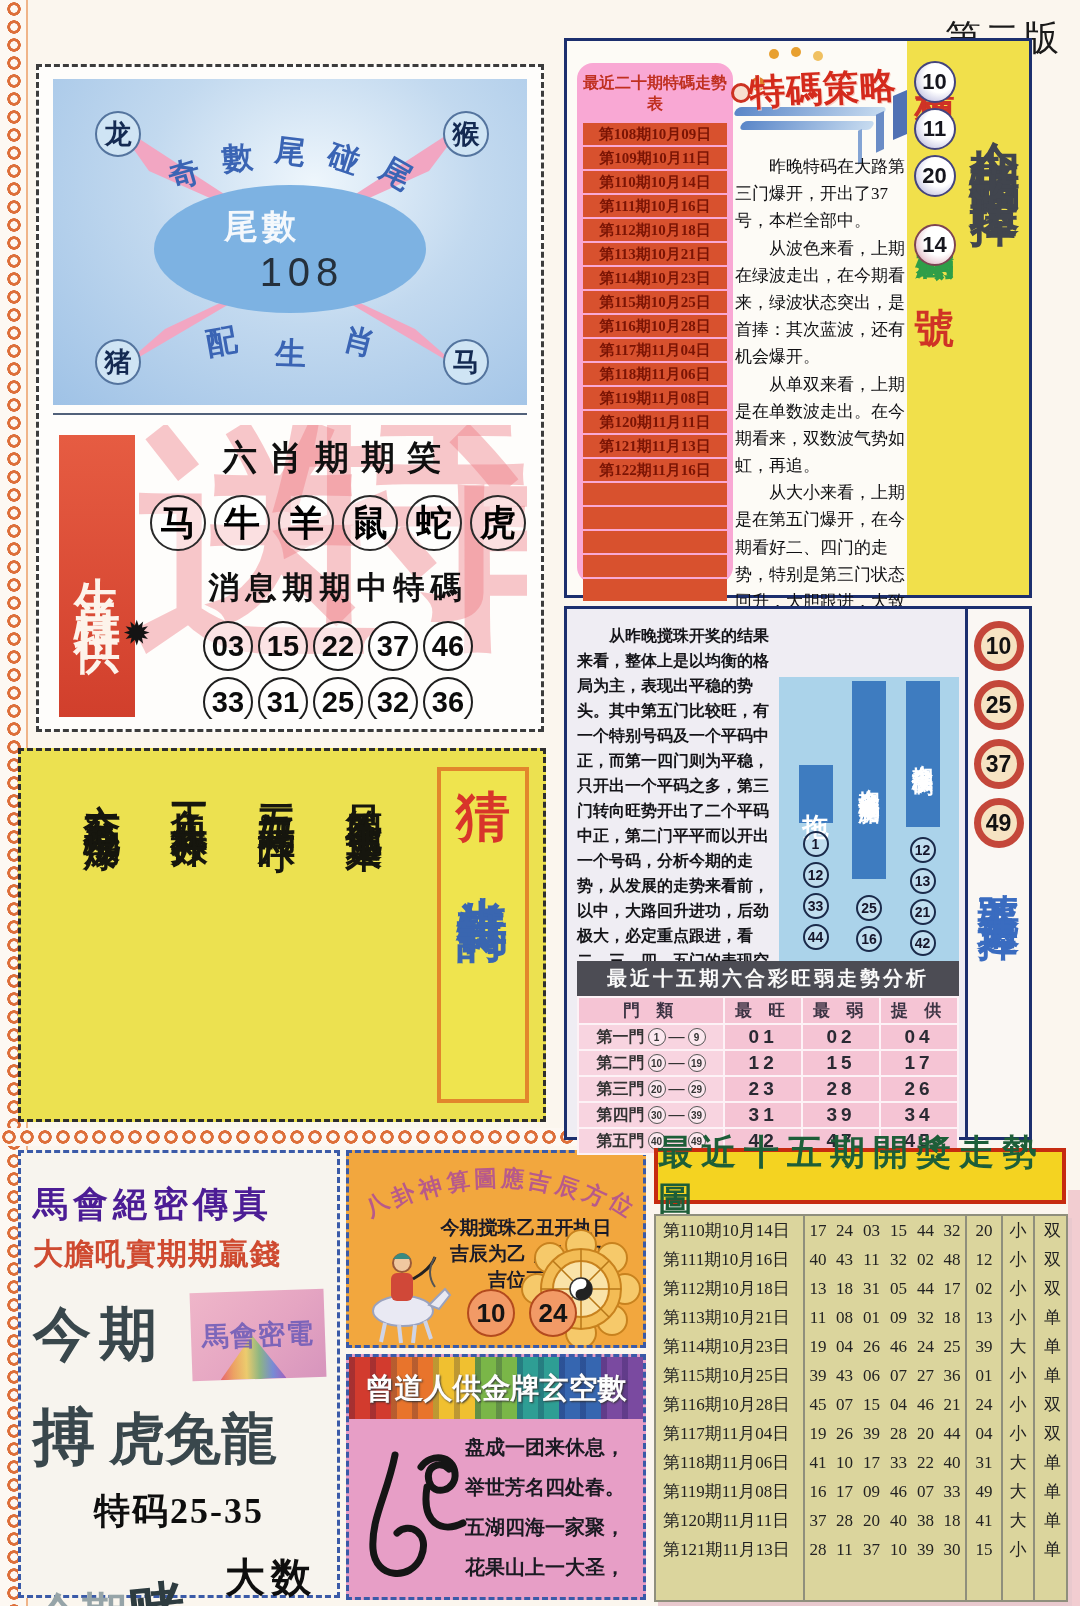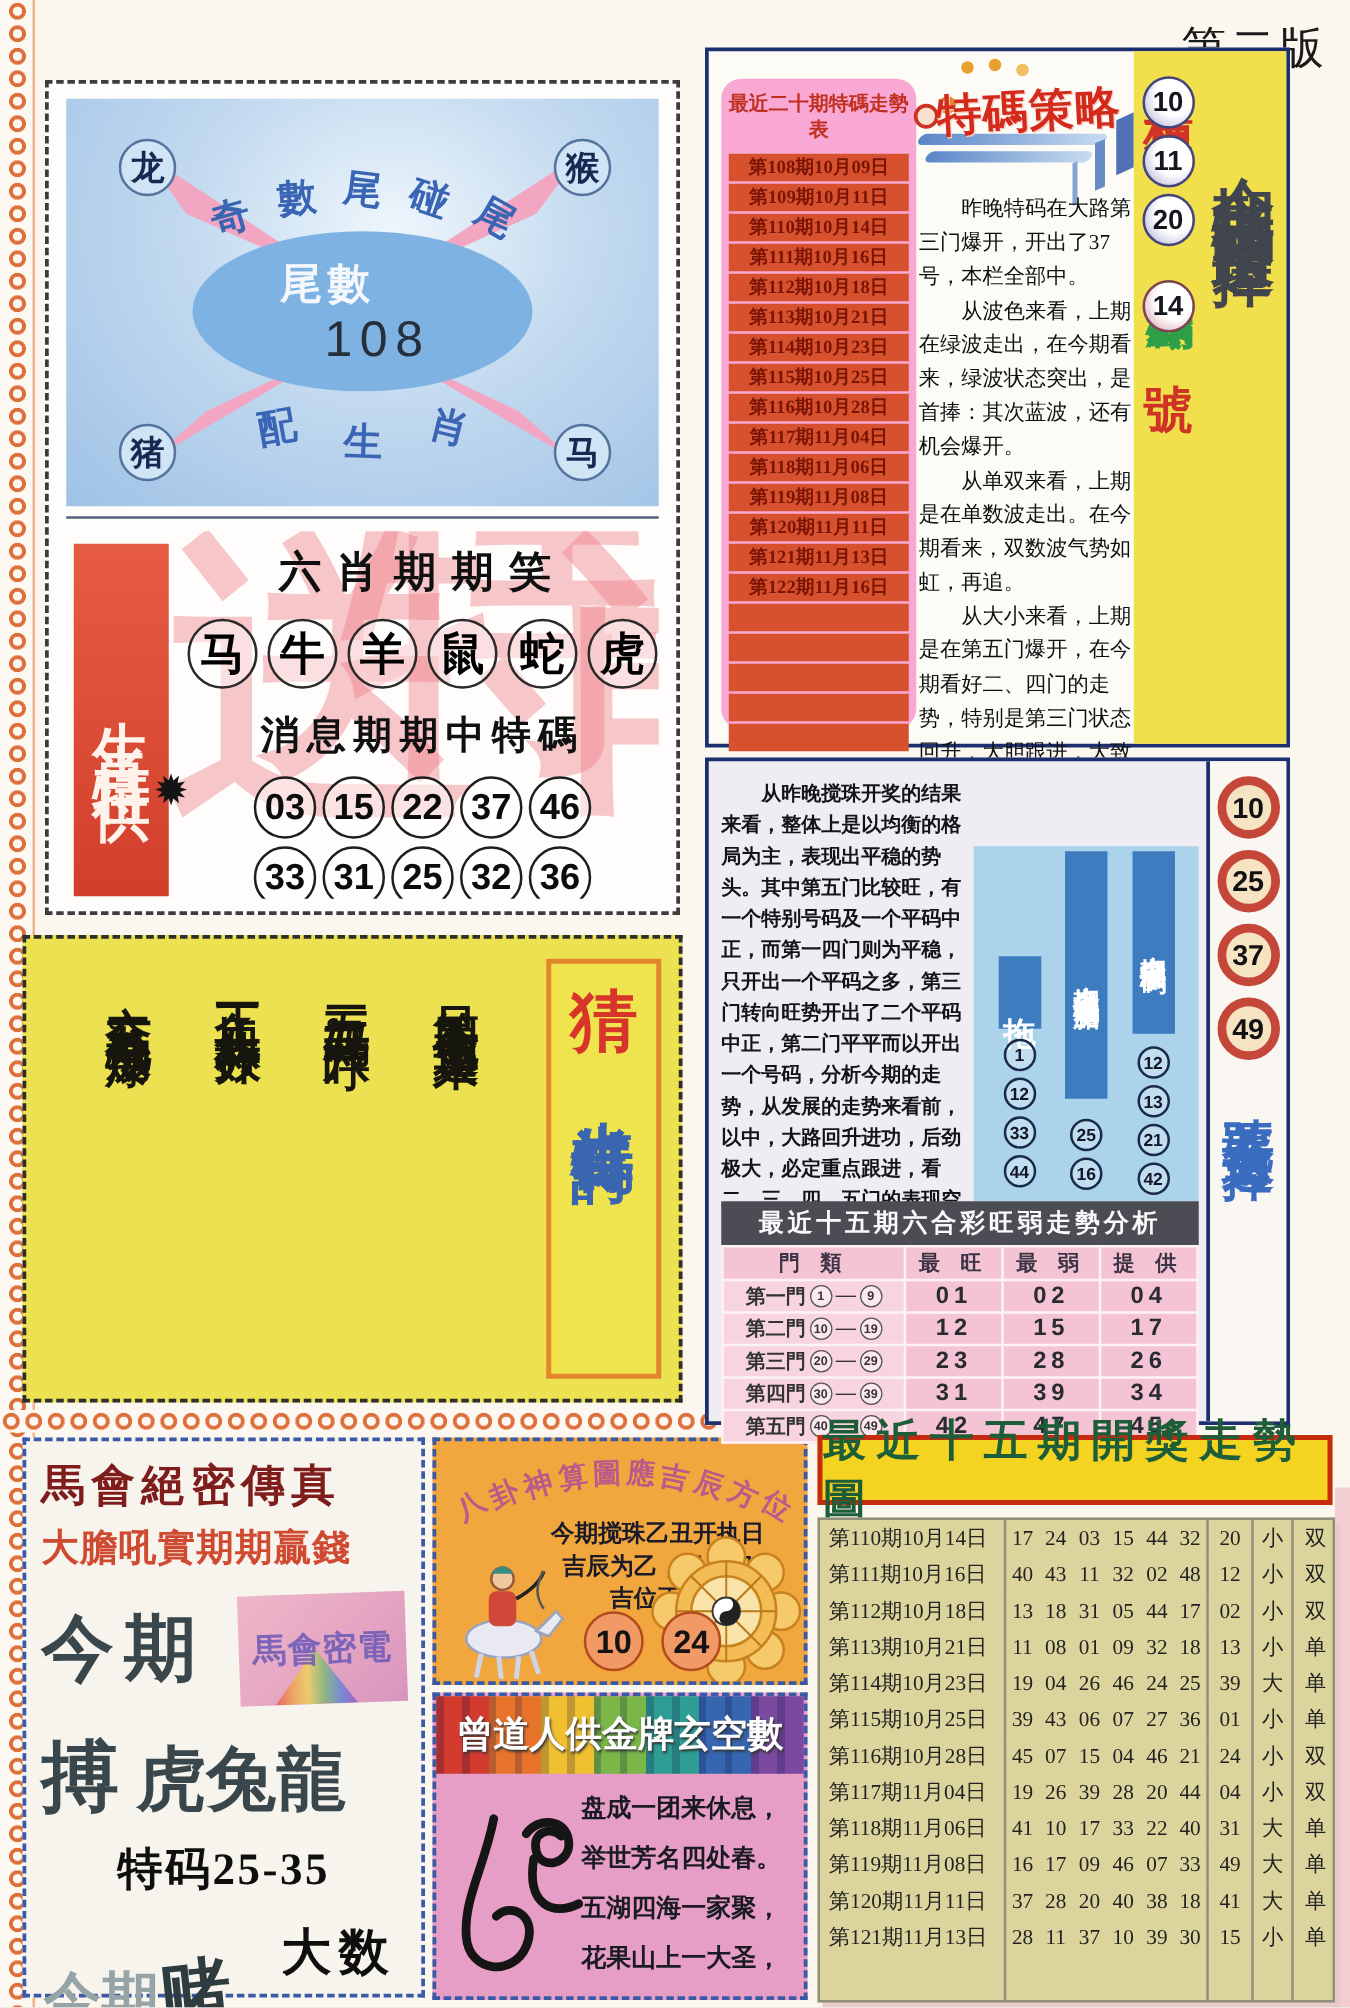--- a/index.html
+++ b/index.html
@@ -60,21 +60,21 @@
   .poem-cols{flex:1;display:flex;flex-direction:row-reverse;justify-content:space-evenly;align-items:flex-start;padding-top:8px;}
   .poem-col{writing-mode:vertical-rl;text-orientation:upright;font-size:37px;font-weight:bold;color:#16160e;letter-spacing:5px;line-height:1.15;}
   .poem-title-box{width:92px;border:4px solid #e2862c;margin-left:8px;background:#efe44e;display:flex;flex-direction:column;
     align-items:center;padding-top:10px;}
   .poem-title-red{color:#d8352a;font-size:54px;font-weight:bold;}
   .poem-title-blue{writing-mode:vertical-rl;text-orientation:upright;color:#3a66b0;font-size:50px;font-weight:bold;letter-spacing:4px;margin-top:2px;}
 
   
   .panel-c{position:absolute;left:18px;top:1150px;width:322px;height:448px;background:#f7f4ee;border:3px dashed #3a5aa8;
     padding:8px 12px;}
-  .fax-h1{color:#7f1d1d;font-size:35px;font-weight:bold;letter-spacing:5px;margin-top:4px;}
+  .fax-h1{color:#4c1d95;font-size:35px;font-weight:bold;letter-spacing:5px;margin-top:20px;}
   .fax-h2{color:#cf4a30;font-size:30px;font-weight:bold;letter-spacing:1px;margin-top:6px;}
   .fax-row1{display:flex;justify-content:space-between;align-items:center;margin-top:16px;}
   .fax-period{font-size:58px;font-weight:bold;color:#39474c;letter-spacing:8px;}
   .stamp{width:134px;height:88px;background:linear-gradient(135deg,#efb6c9 0%,#e5a5c2 55%,#d795bd 100%);
     position:relative;display:flex;align-items:center;justify-content:center;transform:rotate(-2deg);overflow:hidden;}
   .stamp-text{color:#6a5ab8;font-size:27px;font-weight:bold;letter-spacing:1px;opacity:.85;}
   .stamp-rainbow{position:absolute;left:28px;bottom:0;width:66px;height:44px;
     background:linear-gradient(90deg,#e84040,#f0a030,#f0e040,#60c060,#4080e0,#8040c0);
     clip-path:polygon(0 100%,50% 0,100% 100%);opacity:.65;}
   .fax-bet{margin-top:16px;font-size:56px;font-weight:bold;color:#39474c;}

